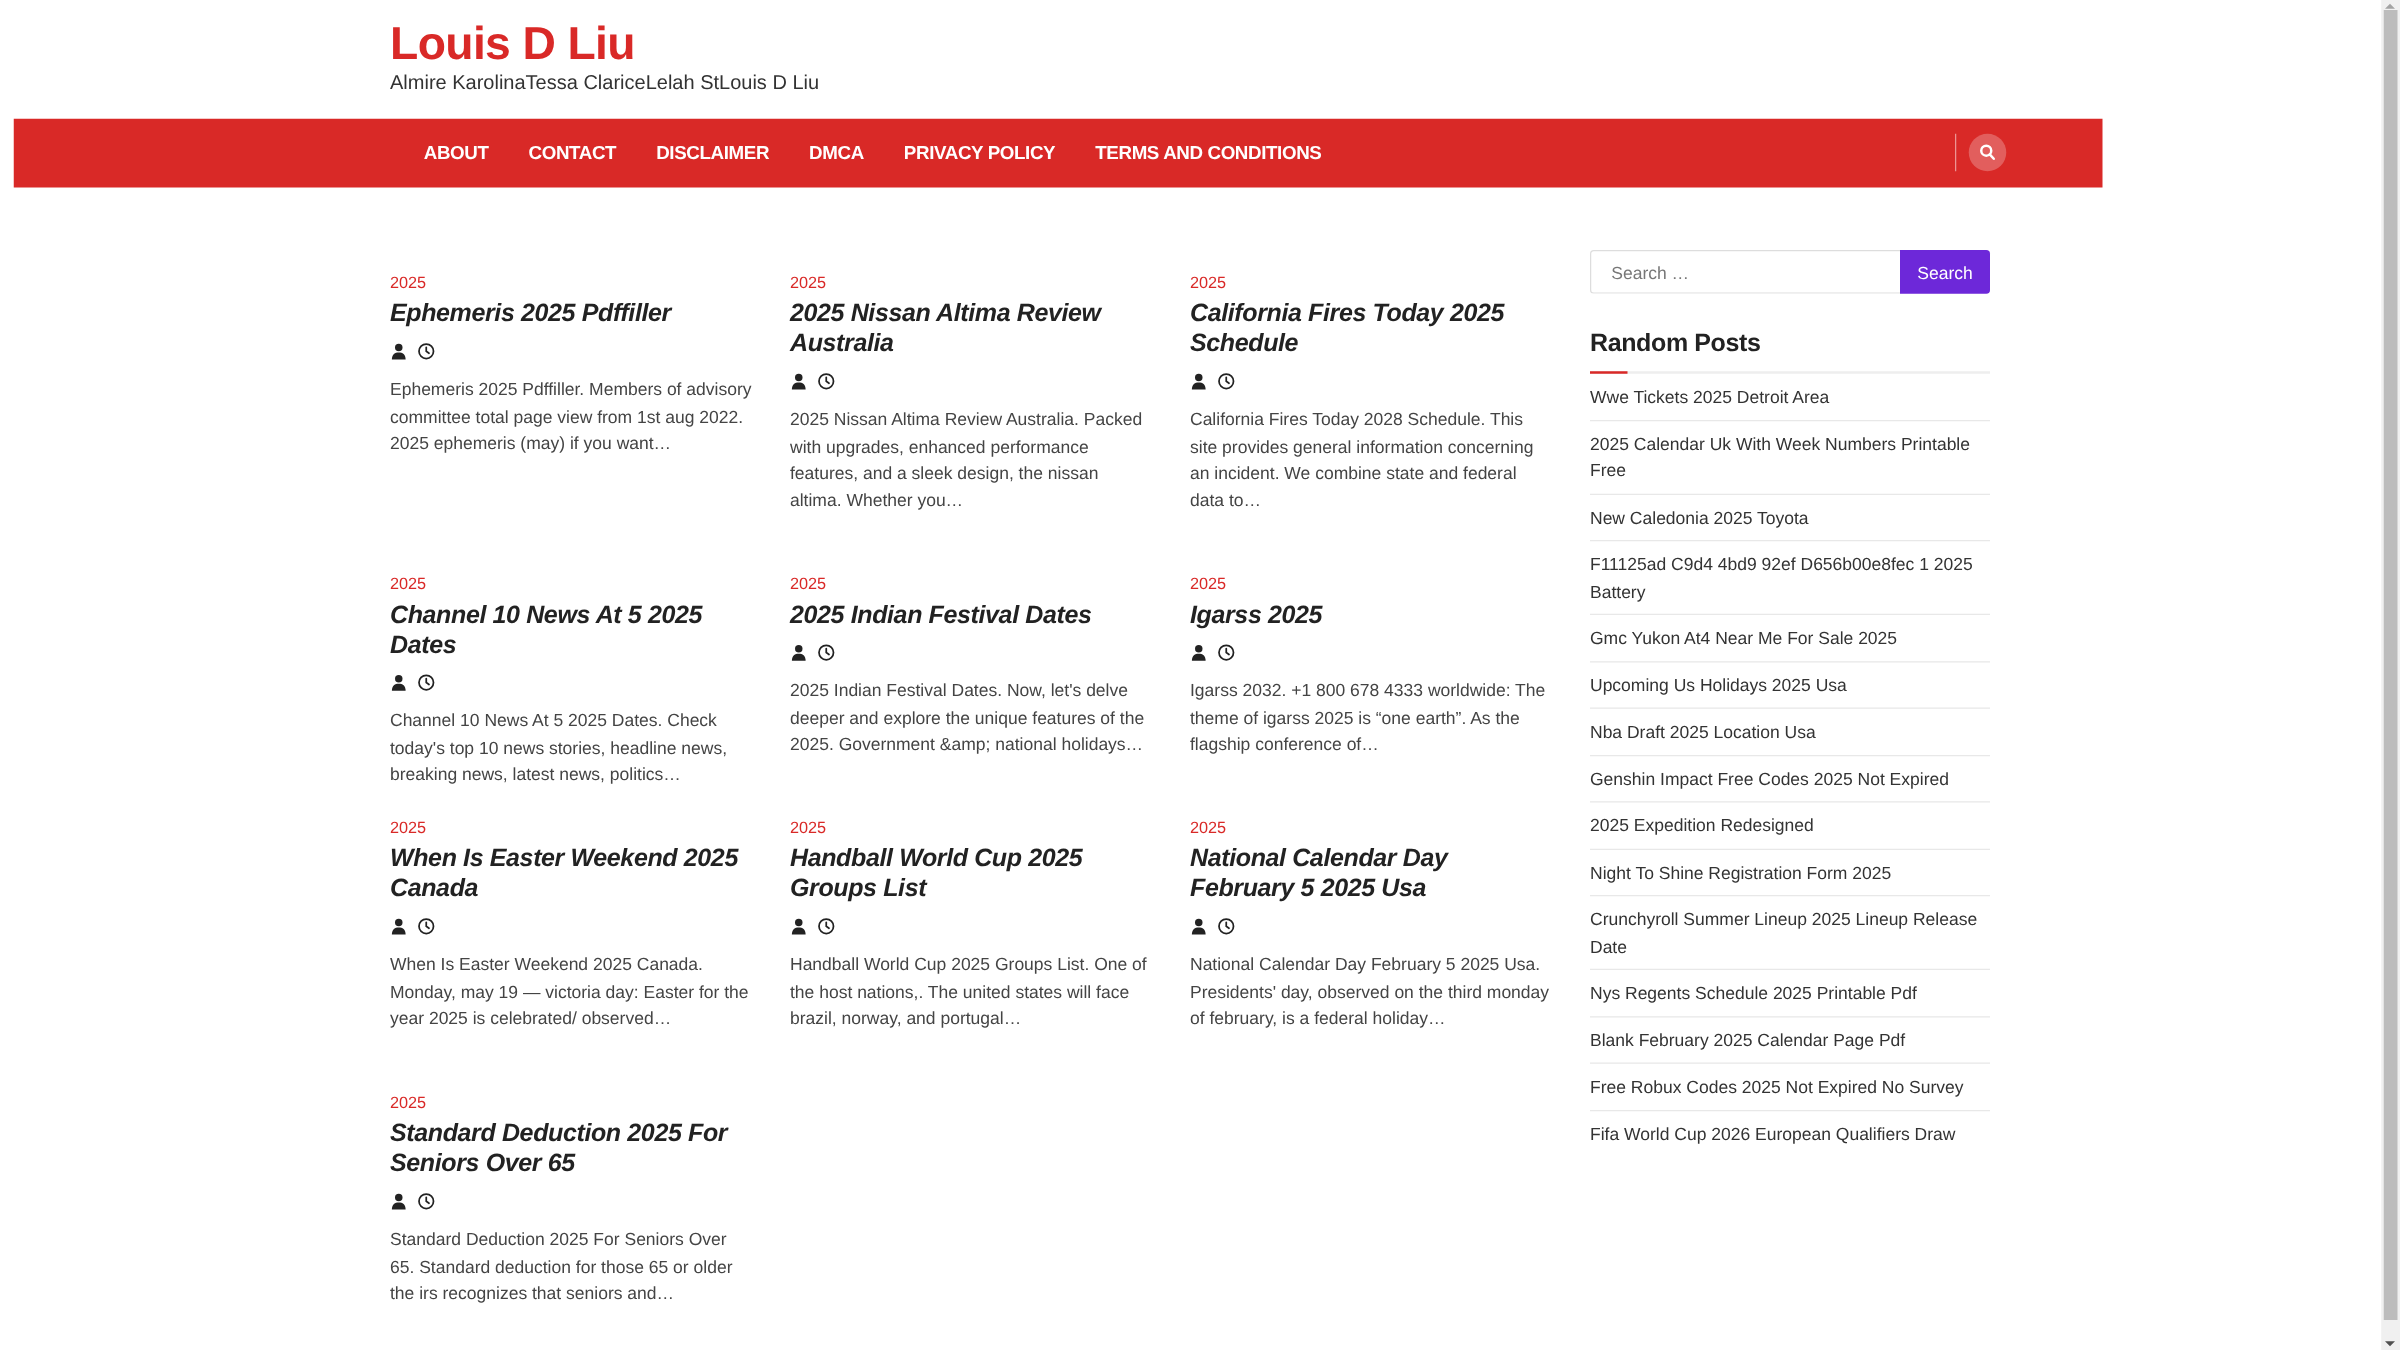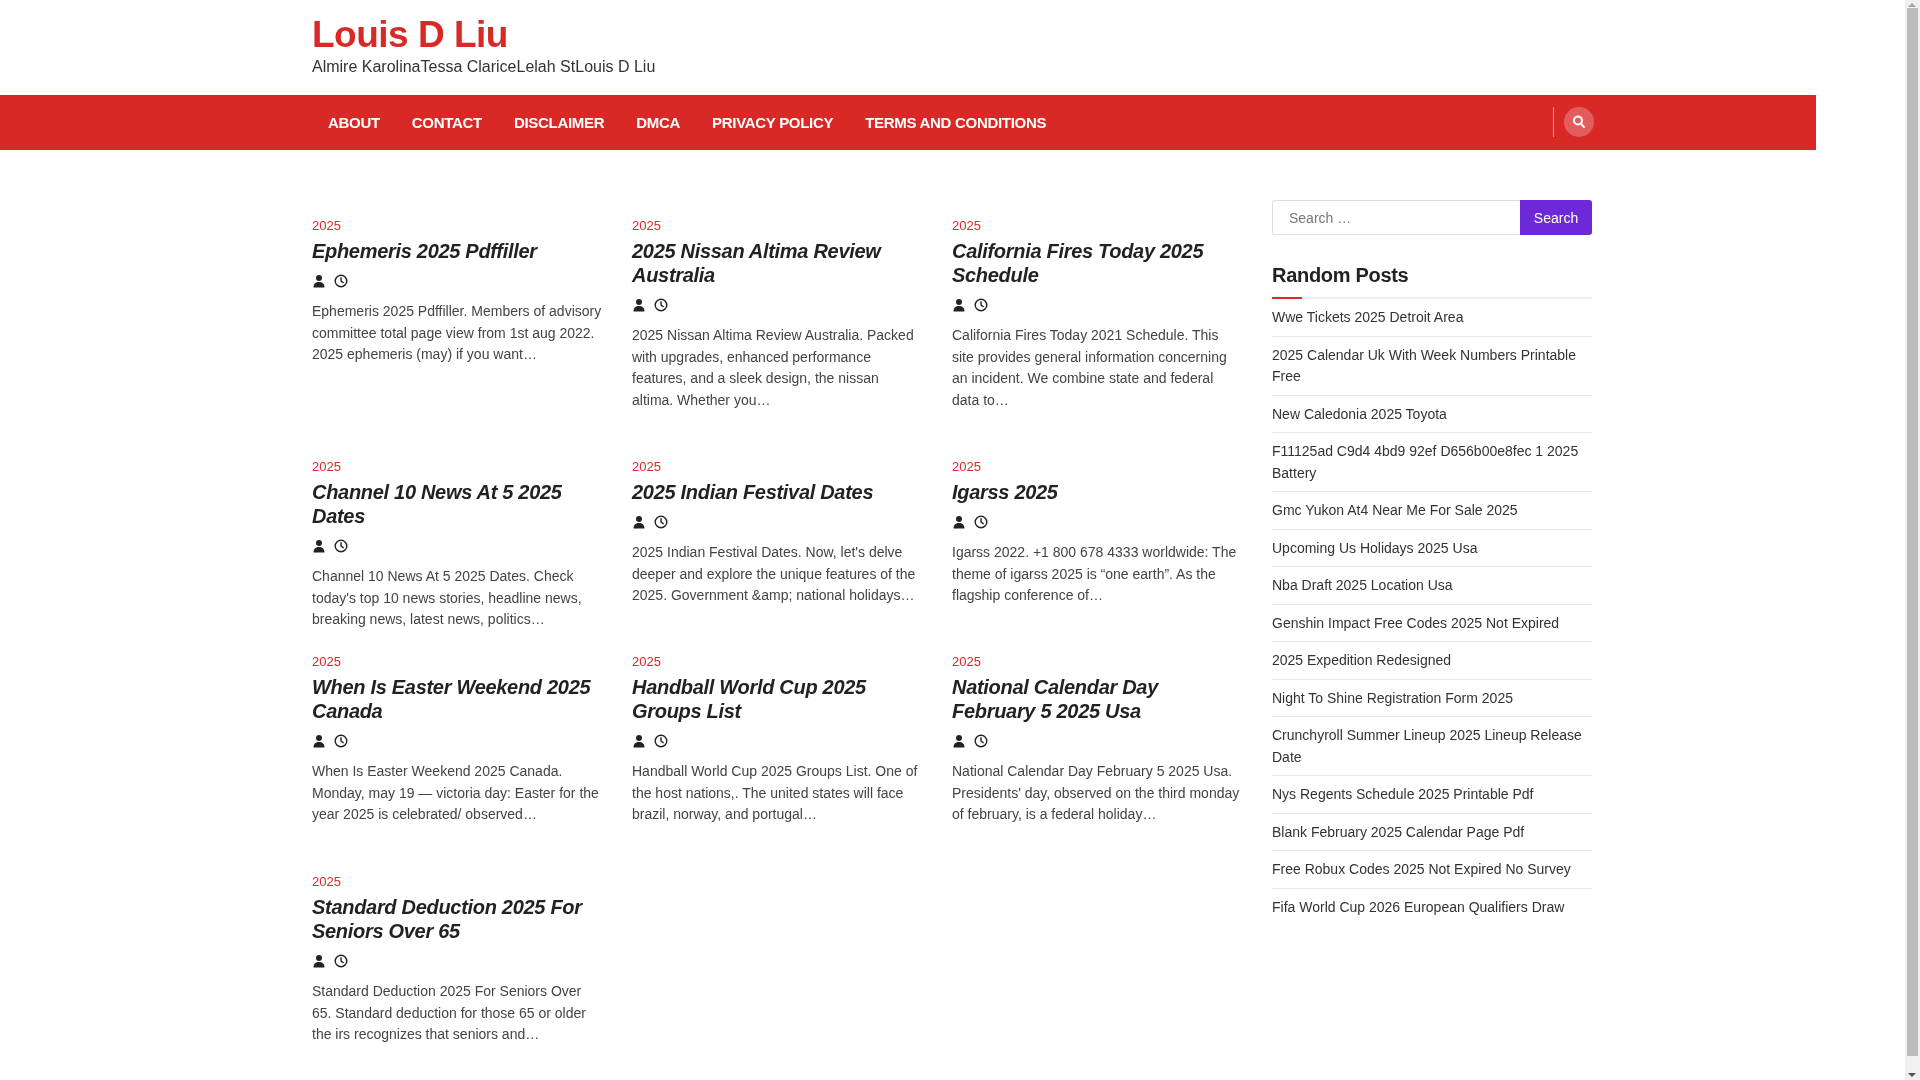--- a/index.html
+++ b/index.html
@@ -7,21 +7,21 @@
   body { font-family: "Liberation Sans", "DejaVu Sans", sans-serif; color: #222; position: relative; }
 
   .page { position: absolute; left: 0; top: 0; width: 1905px; height: 1080px; overflow: hidden; }
 
   
   .site-header { height: 101px; position: relative; }
   .site-title { position: absolute; left: 312px; top: 14px; font-size: 37px; font-weight: bold; color: #d92927; letter-spacing: -0.5px; text-decoration: none; font-family: "Liberation Sans", sans-serif; }
   .site-desc { position: absolute; left: 312px; top: 58px; font-size: 16px; color: #333; }
 
   
-  .nav { position: absolute; left: 0; top: 95px; width: 1816px; height: 55px; background: #d92927; }
+  .nav { position: absolute; left: 11px; top: 95px; width: 1671px; height: 55px; background: #d92927; }
   .nav-menu { position: absolute; left: 312px; top: 0; height: 55px; display: flex; align-items: center; list-style: none; }
   .nav-item { color: #fff; font-size: 15px; font-weight: bold; text-transform: uppercase; padding: 0 16px; letter-spacing: -0.3px; cursor: pointer; }
   .nav-item:first-child { padding-left: 16px; }
   .nav-sep { position: absolute; left: 1553px; top: 12px; width: 1px; height: 30px; background: rgba(255,255,255,0.5); }
   .nav-search-btn { position: absolute; left: 1564px; top: 12px; width: 30px; height: 30px; border-radius: 50%; background: rgba(255,255,255,0.25); display: flex; align-items: center; justify-content: center; cursor: pointer; }
 
   
   .posts { position: absolute; left: 312px; top: 200px; width: 928px; }
   .post { position: absolute; width: 290px; }
   .post-cat { font-size: 13px; color: #d92927; display: block; margin-bottom: 6px; cursor: pointer; }
@@ -128,21 +128,21 @@
               <path d="M1.5 13.5 C1.5 9.5 4 8 7 8 C10 8 12.5 9.5 12.5 13.5 Z" fill="#222"></path>
             </svg>
           </span>
         <span class="ic">
             <svg width="14" height="14" viewBox="0 0 14 14">
               <circle cx="7" cy="7" r="5.8" fill="none" stroke="#222" stroke-width="1.4"></circle>
               <path d="M7 3.8 V7 L9.2 8.6" fill="none" stroke="#222" stroke-width="1.4" stroke-linecap="round"></path>
             </svg>
           </span>
       </div>
-      <p class="post-excerpt">California Fires Today 2021 Schedule. This site provides general information concerning an incident. We combine state and federal data to…</p>
+      <p class="post-excerpt">California Fires Today 2028 Schedule. This site provides general information concerning an incident. We combine state and federal data to…</p>
     </article>
 
     <article class="post" style="left:0; top:259px;">
       <span class="post-cat">2025</span>
       <h2 class="post-title">Channel 10 News At 5 2025 Dates</h2>
       <div class="post-meta">
         <span class="ic">
             <svg width="14" height="14" viewBox="0 0 14 14">
               <circle cx="7" cy="4" r="3" fill="#222"></circle>
               <path d="M1.5 13.5 C1.5 9.5 4 8 7 8 C10 8 12.5 9.5 12.5 13.5 Z" fill="#222"></path>
@@ -188,21 +188,21 @@
               <path d="M1.5 13.5 C1.5 9.5 4 8 7 8 C10 8 12.5 9.5 12.5 13.5 Z" fill="#222"></path>
             </svg>
           </span>
         <span class="ic">
             <svg width="14" height="14" viewBox="0 0 14 14">
               <circle cx="7" cy="7" r="5.8" fill="none" stroke="#222" stroke-width="1.4"></circle>
               <path d="M7 3.8 V7 L9.2 8.6" fill="none" stroke="#222" stroke-width="1.4" stroke-linecap="round"></path>
             </svg>
           </span>
       </div>
-      <p class="post-excerpt">Igarss 2022. +1 800 678 4333 worldwide: The theme of igarss 2025 is “one earth”. As the flagship conference of…</p>
+      <p class="post-excerpt">Igarss 2032. +1 800 678 4333 worldwide: The theme of igarss 2025 is “one earth”. As the flagship conference of…</p>
     </article>
 
     <article class="post" style="left:0; top:454px;">
       <span class="post-cat">2025</span>
       <h2 class="post-title">When Is Easter Weekend 2025 Canada</h2>
       <div class="post-meta">
         <span class="ic">
             <svg width="14" height="14" viewBox="0 0 14 14">
               <circle cx="7" cy="4" r="3" fill="#222"></circle>
               <path d="M1.5 13.5 C1.5 9.5 4 8 7 8 C10 8 12.5 9.5 12.5 13.5 Z" fill="#222"></path>

